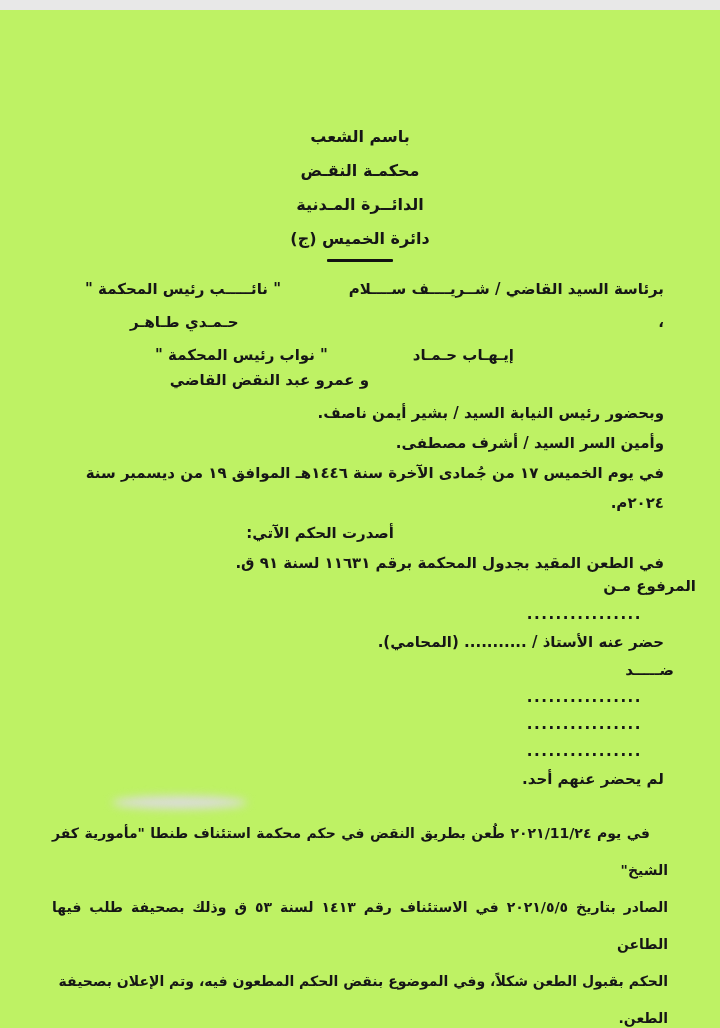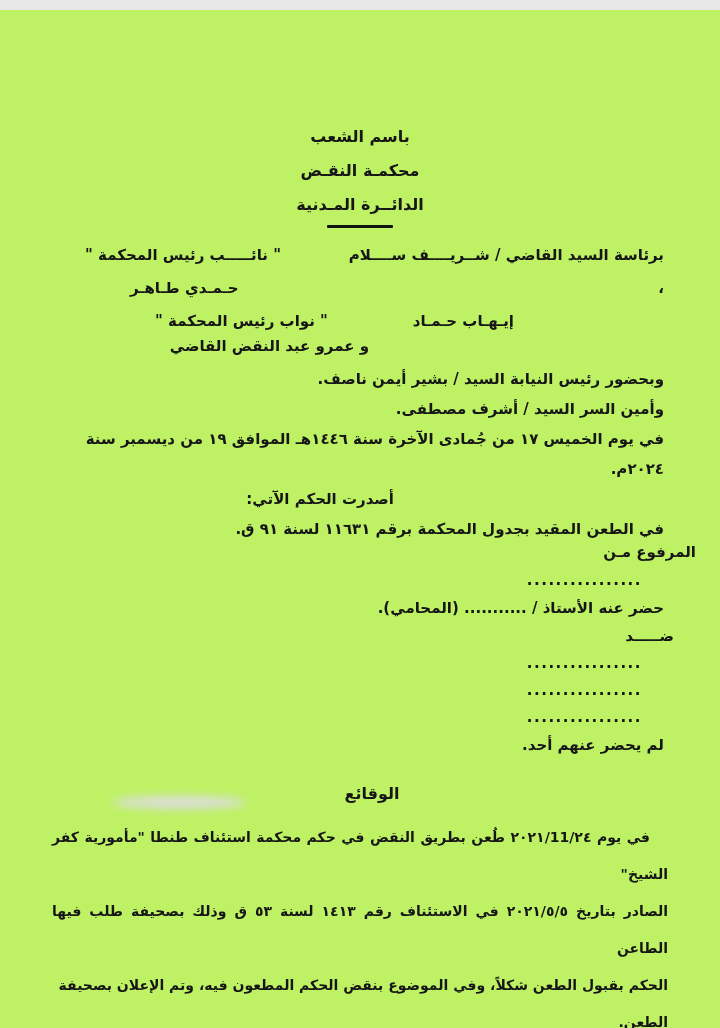--- a/index.html
+++ b/index.html
@@ -51,20 +51,21 @@
 </style>
 </head>
 <body>
 
 <div class="page">
 
   <div class="header">
     <div>باسم الشعب</div>
     <div>محكمـة النقـض</div>
     <div>الدائــرة المـدنية</div>
+    <div>دائرة الخميس (ج)</div>
     <div class="hdr-divider"></div>
   </div>
 
   <div class="bench">
     <div class="bench-row">
       <span>برئاسة السيد القاضي / شــريــــف ســــلام</span>
       <span>" نائـــــب رئيس المحكمة "</span>
     </div>
     <div class="bench-row">
       <span>،</span>
@@ -92,21 +93,20 @@
     <div class="dots dots-first">................</div>
     <div>حضر عنه الأستاذ / ........... (المحامي).</div>
     <div class="centered versus">ضـــــد</div>
     <div class="dots">................</div>
     <div class="dots">................</div>
     <div class="dots">................</div>
     <div>لم يحضر عنهم أحد.</div>
   </div>
 
   <div class="facts">
-    <div class="facts-title">الوقائع</div>
     <div class="facts-body">
       <div class="facts-line first">في يوم ٢٠٢١/11/٢٤ طُعن بطريق النقض في حكم محكمة استئناف طنطا "مأمورية كفر الشيخ"</div>
       <div class="facts-line">الصادر بتاريخ ٢٠٢١/٥/٥ في الاستئناف رقم ١٤١٣ لسنة ٥٣ ق وذلك بصحيفة طلب فيها الطاعن</div>
       <div class="facts-line last">الحكم بقبول الطعن شكلاً، وفي الموضوع بنقض الحكم المطعون فيه، وتم الإعلان بصحيفة الطعن.</div>
     </div>
   </div>
 
   <div class="scan-smudge"></div>
   <div class="scan-edge"></div>
 

